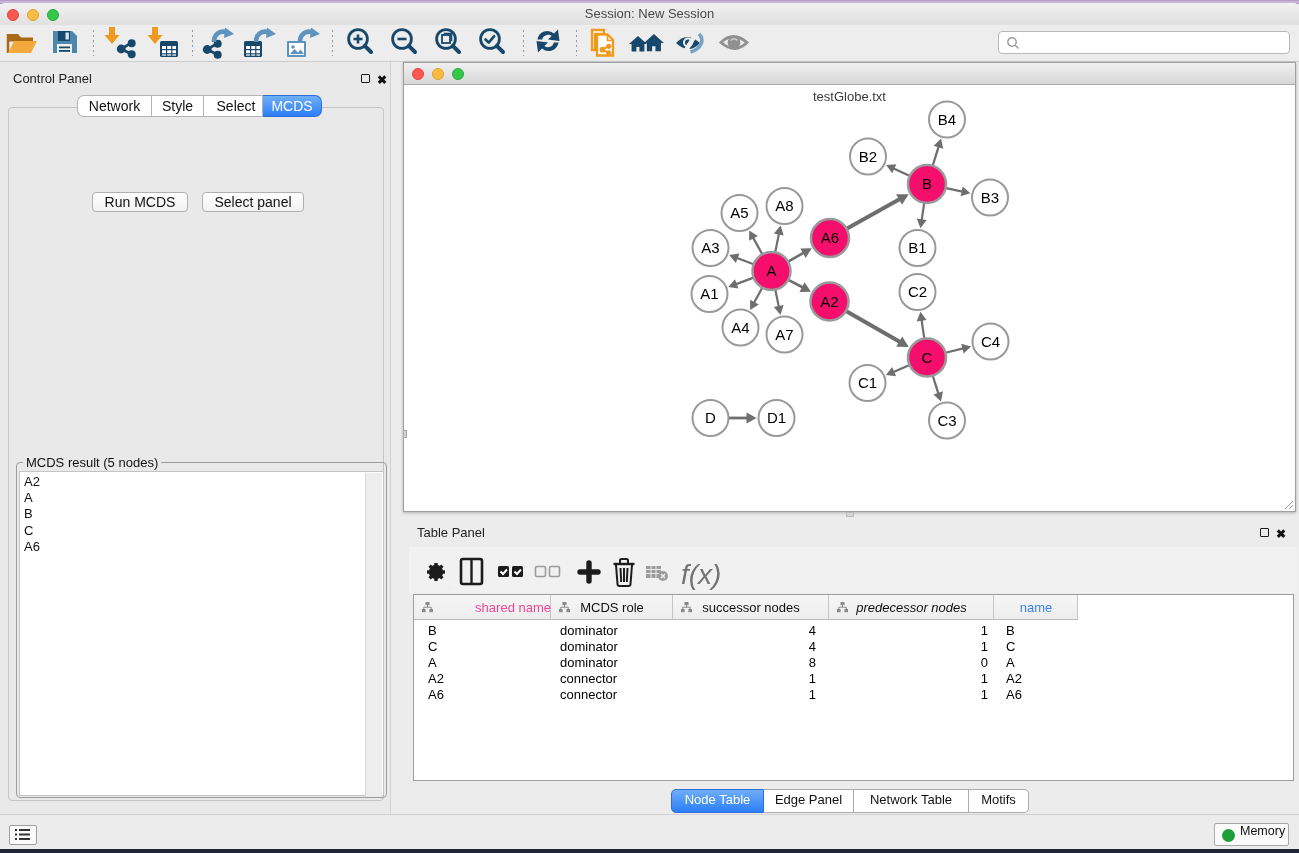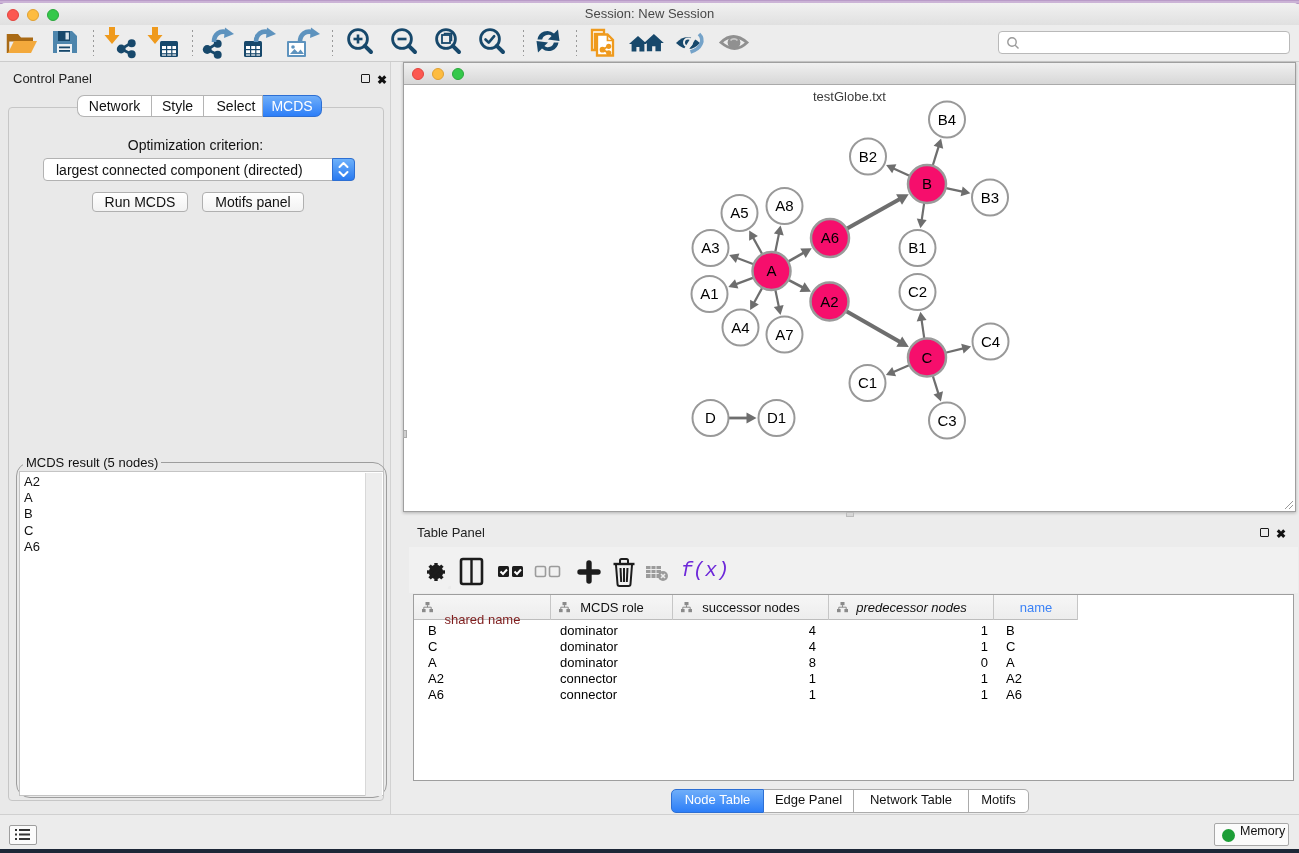--- a/index.html
+++ b/index.html
@@ -190,36 +190,26 @@
 
   <div class="abs" style="left:8px;top:45px;width:376px;height:694px;background:#e9e9e9;border:1px solid #c6c6c6;border-radius:4px;"></div>
 
   <div class="abs" style="left:77px;top:33px;height:22px;display:flex;font-size:14px;">
     <div style="width:74px;background:#fff;border:1px solid #b4b4b4;border-right:none;border-radius:7px 0 0 7px;text-align:center;line-height:20px;color:#111;">Network</div>
     <div style="width:52px;background:#fff;border:1px solid #b4b4b4;border-right:none;text-align:center;line-height:20px;color:#111;">Style</div>
     <div style="width:60px;background:#fff;border:1px solid #b4b4b4;text-align:center;line-height:20px;color:#111;padding-left:6px;">Select</div>
     <div style="width:59px;background:linear-gradient(#6faef9,#2c7ef8);border:1px solid #2d6fd3;border-left:none;border-radius:0 7px 7px 0;text-align:center;line-height:20px;color:#fff;">MCDS</div>
   </div>
 
-  <div class="abs" style="left:0;top:75px;width:391px;text-align:center;font-size:14px;color:#111;">Optimization criterion:</div>
-
-  <div class="abs" style="left:43px;top:96px;width:312px;height:23px;background:#fff;border:1px solid #b2b2b2;border-radius:4px;">
-    <div class="abs" style="left:12px;top:3px;font-size:14px;color:#111;">largest connected component (directed)</div>
-    <div class="abs" style="right:-1px;top:-1px;width:23px;height:23px;background:linear-gradient(#6db1fa,#2a7af0);border-radius:0 4px 4px 0;border:1px solid #2d6fd3;">
-      <svg width="21" height="21" viewBox="0 0 21 21">
-          <path d="M6.5 8 L10.5 4 L14.5 8" fill="none" stroke="#fff" stroke-width="2" stroke-linecap="round" stroke-linejoin="round"></path>
-          <path d="M6.5 13 L10.5 17 L14.5 13" fill="none" stroke="#fff" stroke-width="2" stroke-linecap="round" stroke-linejoin="round"></path>
-        </svg>
-    </div>
-  </div>
+
 
   <div class="abs" style="left:92px;top:130px;width:96px;height:20px;background:linear-gradient(#ffffff,#f2f2f2);border:1px solid #b0b0b0;border-radius:4px;text-align:center;line-height:18px;font-size:14px;color:#111;">Run MCDS</div>
-  <div class="abs" style="left:202px;top:130px;width:102px;height:20px;background:linear-gradient(#ffffff,#f2f2f2);border:1px solid #b0b0b0;border-radius:4px;text-align:center;line-height:18px;font-size:14px;color:#111;">Motifs panel</div>
-
-  <div class="abs" style="left:16px;top:400px;width:371px;height:336px;border:1px solid #9d9d9d;border-radius:14px;">
+  <div class="abs" style="left:202px;top:130px;width:102px;height:20px;background:linear-gradient(#ffffff,#f2f2f2);border:1px solid #b0b0b0;border-radius:4px;text-align:center;line-height:18px;font-size:14px;color:#111;">Select panel</div>
+
+  <div class="abs" style="left:16px;top:400px;width:371px;height:336px;border:1px solid #9d9d9d;border-radius:4px;">
     <div class="abs" style="left:6px;top:-8px;background:#e9e9e9;padding:0 3px;font-size:13px;color:#111;">MCDS result (5 nodes)</div>
     <div class="abs" style="left:2px;top:8px;width:365px;height:325px;background:#fff;border:1px solid #c4c4c4;font-size:13px;color:#111;">
       <div class="abs" style="right:1px;top:1px;width:17px;height:323px;background:#ededed;border-left:1px solid #d8d8d8;"></div>
       <div style="padding:2px 0 0 4px;line-height:16.2px;">A2<br>A<br>B<br>C<br>A6</div>
     </div>
   </div>
 </div>
 
 <div class="abs" style="left:403px;top:62px;width:893px;height:450px;background:#fff;border:1px solid #9f9f9f;box-shadow:0 1px 3px rgba(0,0,0,0.25);">
   <div class="abs" style="left:0;top:0;width:891px;height:22px;background:linear-gradient(#f0f0f0,#d7d7d7);border-bottom:1px solid #aaa;">
@@ -388,40 +378,40 @@
             <line x1="5" y1="0" x2="5" y2="12"></line>
             <line x1="10" y1="0" x2="10" y2="12"></line>
           </g>
         </g>
         <circle cx="21" cy="21" r="5" fill="#9b9b9b"></circle>
         <g stroke="#ececec" stroke-width="1.6">
           <line x1="19" y1="19" x2="23" y2="23"></line>
           <line x1="23" y1="19" x2="19" y2="23"></line>
         </g>
       </svg>
-<div class="abs" style="left:268px;top:6px;font-family:Liberation Mono, monospace;font-style:italic;font-size:20px;color:#6d28d9;">f(x)</div>
+<div class="abs" style="left:268px;top:6px;font-family:Liberation Sans, sans-serif;font-style:italic;font-size:28px;color:#737373;">f(x)</div>
 </div>
 
   <div class="abs" style="left:10px;top:77px;width:881px;height:187px;background:#fff;border:1px solid #9e9e9e;font-size:13px;">
     <div id="thead" class="abs" style="left:0;top:0;height:25px;">
 <div class="abs" style="left:0;top:0;width:664px;height:25px;background:linear-gradient(#f6f6f6,#ededed);border-bottom:1px solid #bdbdbd;"></div>
 <div class="abs" style="left:0px;top:0;width:137px;height:25px;border-right:1px solid #c6c6c6;"></div>
 <div class="abs" style="left:8px;top:7px;">
           <svg width="11" height="11" viewBox="0 0 11 11">
             <g fill="#8a8a8a">
               <rect x="3.5" y="0" width="4" height="3.2"></rect>
               <rect x="0" y="7" width="3.6" height="3.2"></rect>
               <rect x="7.4" y="7" width="3.6" height="3.2"></rect>
             </g>
             <g stroke="#8a8a8a" stroke-width="1">
               <path d="M5.5 3.2 v2 M1.8 7 v-1.8 h7.4 v1.8" fill="none"></path>
             </g>
           </svg>
         </div>
-<div class="abs" style="left:0px;top:17px;width:137px;text-align:center;color:#7f1d1d;">shared name</div>
+<div class="abs" style="left:0px;top:5px;width:137px;text-align:right;color:#ec4899;">shared name</div>
 <div class="abs" style="left:137px;top:0;width:122px;height:25px;border-right:1px solid #c6c6c6;"></div>
 <div class="abs" style="left:145px;top:7px;">
           <svg width="11" height="11" viewBox="0 0 11 11">
             <g fill="#8a8a8a">
               <rect x="3.5" y="0" width="4" height="3.2"></rect>
               <rect x="0" y="7" width="3.6" height="3.2"></rect>
               <rect x="7.4" y="7" width="3.6" height="3.2"></rect>
             </g>
             <g stroke="#8a8a8a" stroke-width="1">
               <path d="M5.5 3.2 v2 M1.8 7 v-1.8 h7.4 v1.8" fill="none"></path>

